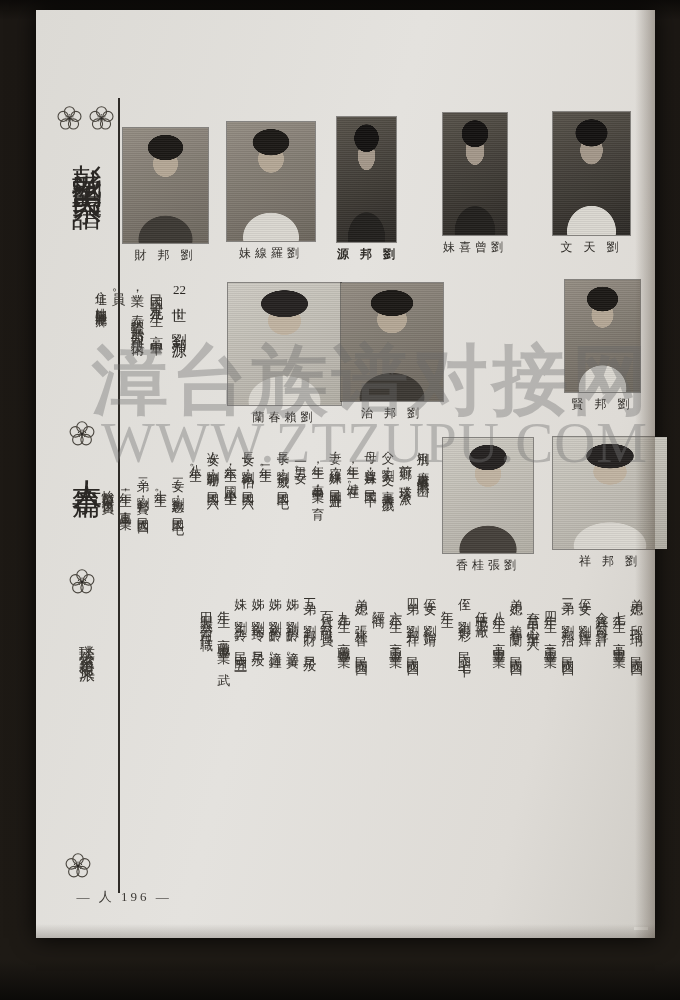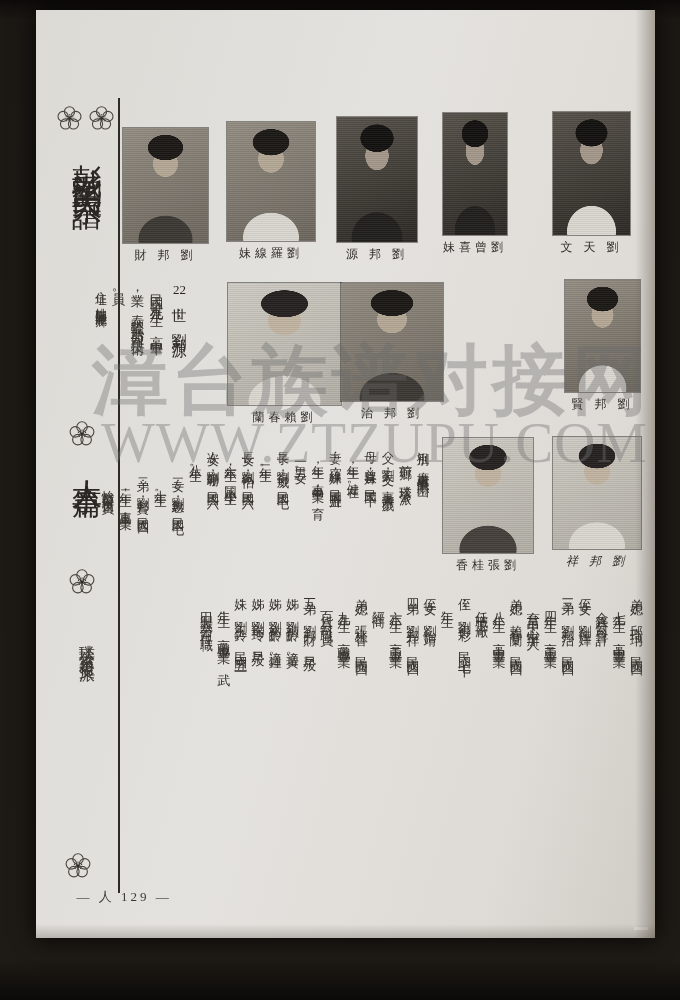--- a/index.html
+++ b/index.html
@@ -171,31 +171,31 @@
             <circle cx="20" cy="14.5" r="0.9"></circle>
             <circle cx="25" cy="17.5" r="0.9"></circle>
           <circle cx="24" cy="23.5" r="0.9"></circle>
             <circle cx="16" cy="23.5" r="0.9"></circle>
             <circle cx="15" cy="17.5" r="0.9"></circle>
           </g>
       </svg>
     </div>
 
     <div class="rule"></div>
-    <div class="pagenum">— 人 129 —</div>
+    <div class="pagenum">— 人 196 —</div>
 
     <div class="cell" style="left:191px;top:112px;width:88px;">
       <div class="photo tone-mid white-cloth" style="height:119px;"></div>
       <div class="cap">妹線羅劉</div>
     </div>
     <div class="cell" style="left:87px;top:118px;width:85px;">
       <div class="photo tone-mid" style="height:115px;"></div>
       <div class="cap">財 邦 劉</div>
     </div>
-    <div class="cell" style="left:301px;top:107px;width:80px;">
+    <div class="cell" style="left:301px;top:107px;width:59px;font-weight:bold;">
       <div class="photo tone-dark" style="height:125px;"></div>
       <div class="cap">源 邦 劉</div>
     </div>
     <div class="cell" style="left:407px;top:103px;width:64px;">
       <div class="photo tone-dark" style="height:122px;"></div>
       <div class="cap">妹喜曾劉</div>
     </div>
     <div class="cell" style="left:517px;top:102px;width:77px;">
       <div class="photo tone-dark white-cloth" style="height:123px;"></div>
       <div class="cap">文 天 劉</div>
@@ -211,21 +211,21 @@
     </div>
     <div class="cell" style="left:529px;top:270px;width:75px;">
       <div class="photo tone-mid white-cloth" style="height:112px;"></div>
       <div class="cap">賢 邦 劉</div>
     </div>
 
     <div class="cell" style="left:407px;top:428px;width:90px;">
       <div class="photo tone-light dark-cloth" style="height:115px;"></div>
       <div class="cap">香桂張劉</div>
     </div>
-    <div class="cell" style="left:517px;top:427px;width:88px;font-style:italic;">
+    <div class="cell" style="left:517px;top:427px;width:114px;">
       <div class="photo tone-light white-cloth" style="height:112px;"></div>
       <div class="cap">祥 邦 劉</div>
     </div>
 
     <div class="vblock block-a">
       <div class="col gen"><span class="gnum">22</span><span>世：劉邦源</span></div>
       <div class="col">民國卅九年生，高中畢</div>
       <div class="col">業，泰豐輪胎公司技術</div>
       <div class="col">員。</div>
       <div class="col addr">住址：桃園縣龍潭鄉。</div>

